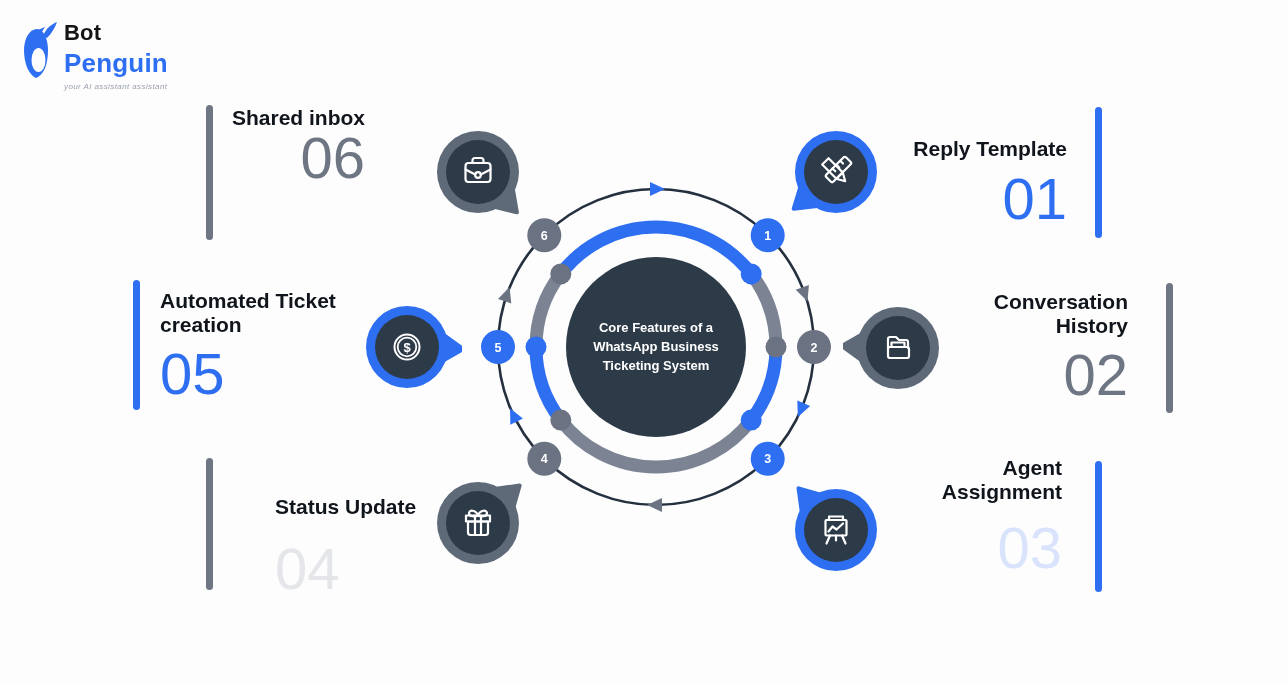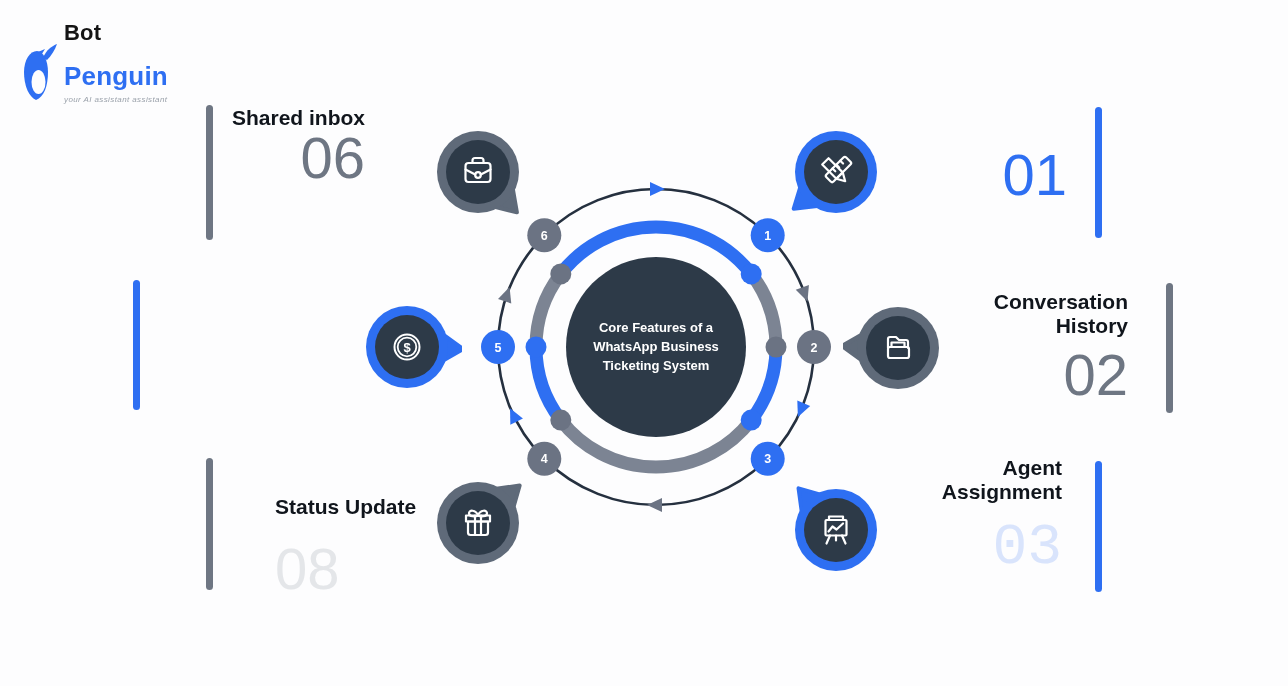--- a/index.html
+++ b/index.html
@@ -13,41 +13,41 @@
     --pale-blue:#d9e4fc;
     --pale-gray:#e4e6e9;
     --ink:#10151c;
   }
   *{margin:0;padding:0;box-sizing:border-box;}
   html,body{background:#fdfdfe;}
   body{font-family:"Liberation Sans","DejaVu Sans",sans-serif;}
   .stage{position:relative;width:1288px;height:686px;overflow:hidden;background:#fdfdfe;}
 
   
-  .logo{position:absolute;left:16px;top:22px;display:flex;align-items:flex-end;}
+  .logo{position:absolute;left:16px;top:22px;display:flex;align-items:flex-start;}
   .logo svg{display:block;}
   .logo-text{margin-left:6px;line-height:1;}
   .logo-bot{display:block;font-size:22px;font-weight:700;color:#141414;letter-spacing:.2px;}
-  .logo-penguin{display:block;font-size:26px;font-weight:700;color:var(--blue);margin-top:19px;letter-spacing:.2px;}
+  .logo-penguin{display:block;font-size:26px;font-weight:700;color:var(--blue);margin-top:6px;letter-spacing:.2px;}
   .logo-tagline{display:block;font-size:8px;font-style:italic;color:#9aa1aa;margin-top:7px;letter-spacing:.4px;}
 
   
   .feature{position:absolute;}
   .feature .flabel{font-size:21px;font-weight:700;color:var(--ink);line-height:1.15;}
   .feature .fnum{font-size:58px;line-height:.95;font-weight:400;letter-spacing:0;}
   .f-right{text-align:right;}
   .f-left{text-align:left;}
   .num-blue{color:var(--blue);}
   .num-gray{color:var(--bar-gray);}
   .num-pale-blue{color:var(--pale-blue);}
   .num-pale-gray{color:var(--pale-gray);}
 
   .f01{top:137px;right:221px;}        .f01 .fnum{margin-top:10px;}
   .f02{top:290px;right:160px;width:170px;} .f02 .fnum{margin-top:9px;}
-  .f03{top:456px;right:226px;width:140px;} .f03 .fnum{margin-top:16px;font-family:Liberation Mono, monospace;}
+  .f03{top:456px;right:226px;width:140px;} .f03 .fnum{margin-top:16px;}
   .f04{top:495px;left:232px;margin-left:43px;}         .f04 .fnum{margin-top:22px;}
   .f05{top:289px;left:160px;width:190px;}  .f05 .fnum{margin-top:9px;}
   .f06{top:106px;left:232px;}         .f06 .fnum{text-align:right;}
 
   
   .vbar{position:absolute;width:7px;border-radius:4px;}
   .bar-blue{background:var(--blue);}
   .bar-gray{background:var(--bar-gray);}
   .vb01{right:186px;top:107px;height:131px;}
   .vb02{right:115px;top:283px;height:130px;}
@@ -87,42 +87,47 @@
       <path d="M22 8 L29 5 L24 13 Z" fill="#2e6ff2"></path>
     </svg>
     <div class="logo-text">
       <span class="logo-bot">Bot</span>
       <span class="logo-penguin">Penguin</span>
       <span class="logo-tagline">your AI assistant assistant</span>
     </div>
   </div>
 
   <div class="feature f01 f-right">
+    <div class="flabel">Reply Template</div>
     <div class="fnum num-blue">01</div>
   </div>
   <div class="vbar bar-blue vb01"></div>
 
   <div class="feature f02 f-right">
     <div class="flabel">Conversation History</div>
     <div class="fnum num-gray">02</div>
   </div>
   <div class="vbar bar-gray vb02"></div>
 
   <div class="feature f03 f-right">
     <div class="flabel">Agent Assignment</div>
     <div class="fnum num-pale-blue">03</div>
   </div>
   <div class="vbar bar-blue vb03"></div>
 
   <div class="feature f04 f-left">
     <div class="flabel">Status Update</div>
-    <div class="fnum num-pale-gray">08</div>
+    <div class="fnum num-pale-gray">04</div>
   </div>
   <div class="vbar bar-gray vb04"></div>
 
+  <div class="feature f05 f-left">
+    <div class="flabel">Automated Ticket creation</div>
+    <div class="fnum num-blue">05</div>
+  </div>
   <div class="vbar bar-blue vb05"></div>
 
   <div class="feature f06 f-left">
     <div class="flabel">Shared inbox</div>
     <div class="fnum num-gray">06</div>
   </div>
   <div class="vbar bar-gray vb06"></div>
 
   <div class="diagram">
     <svg width="360" height="360" viewBox="0 0 360 360">

